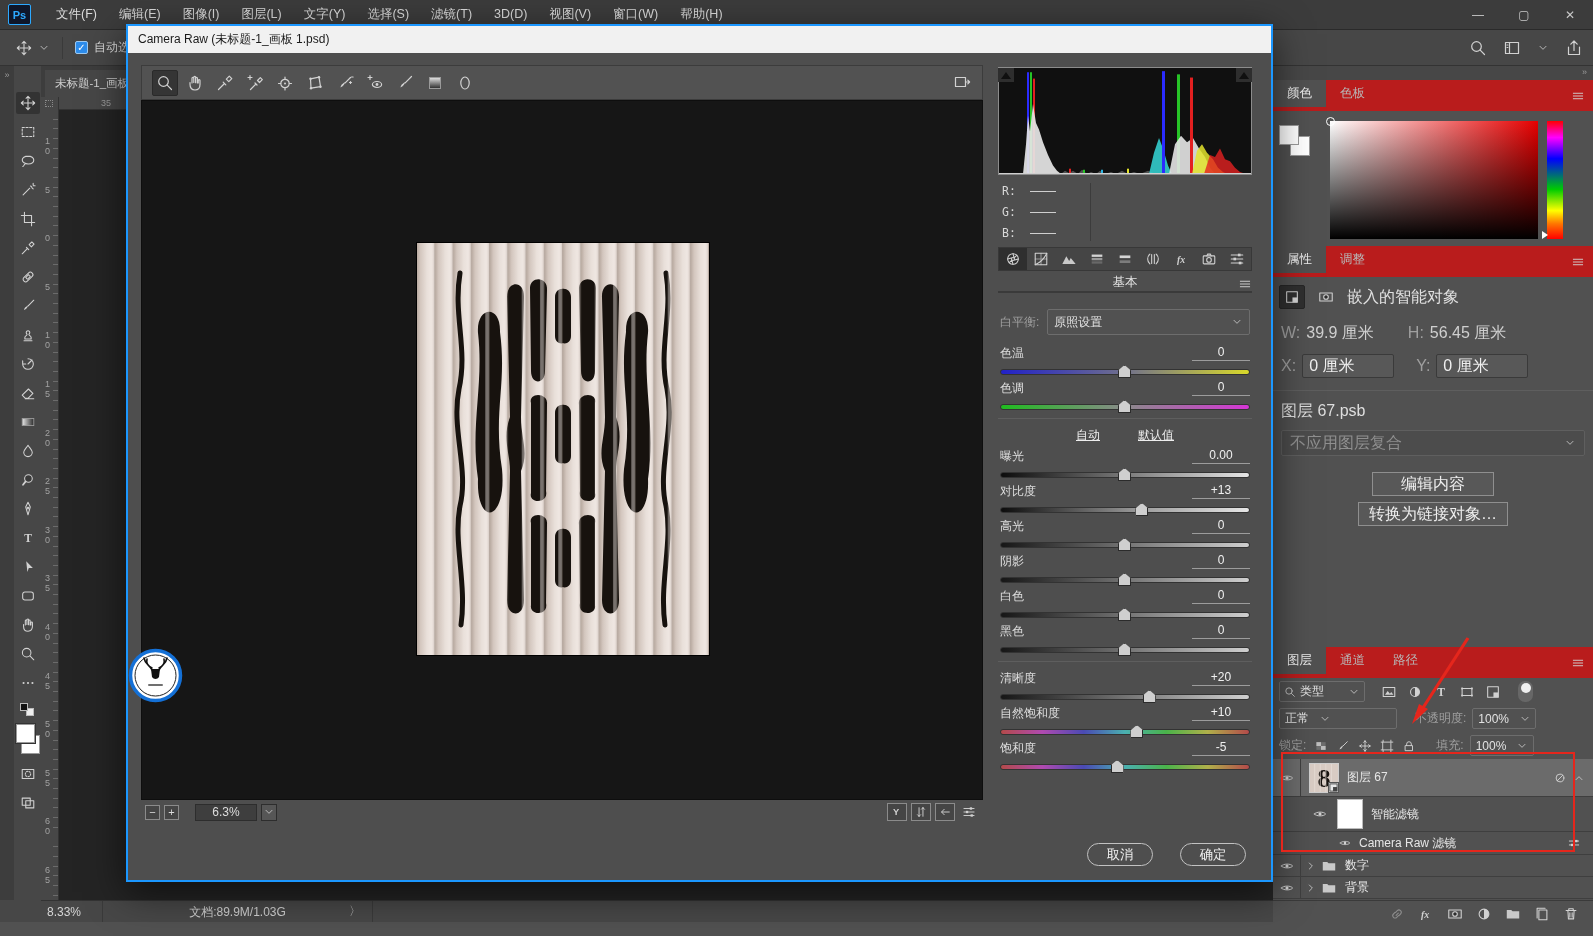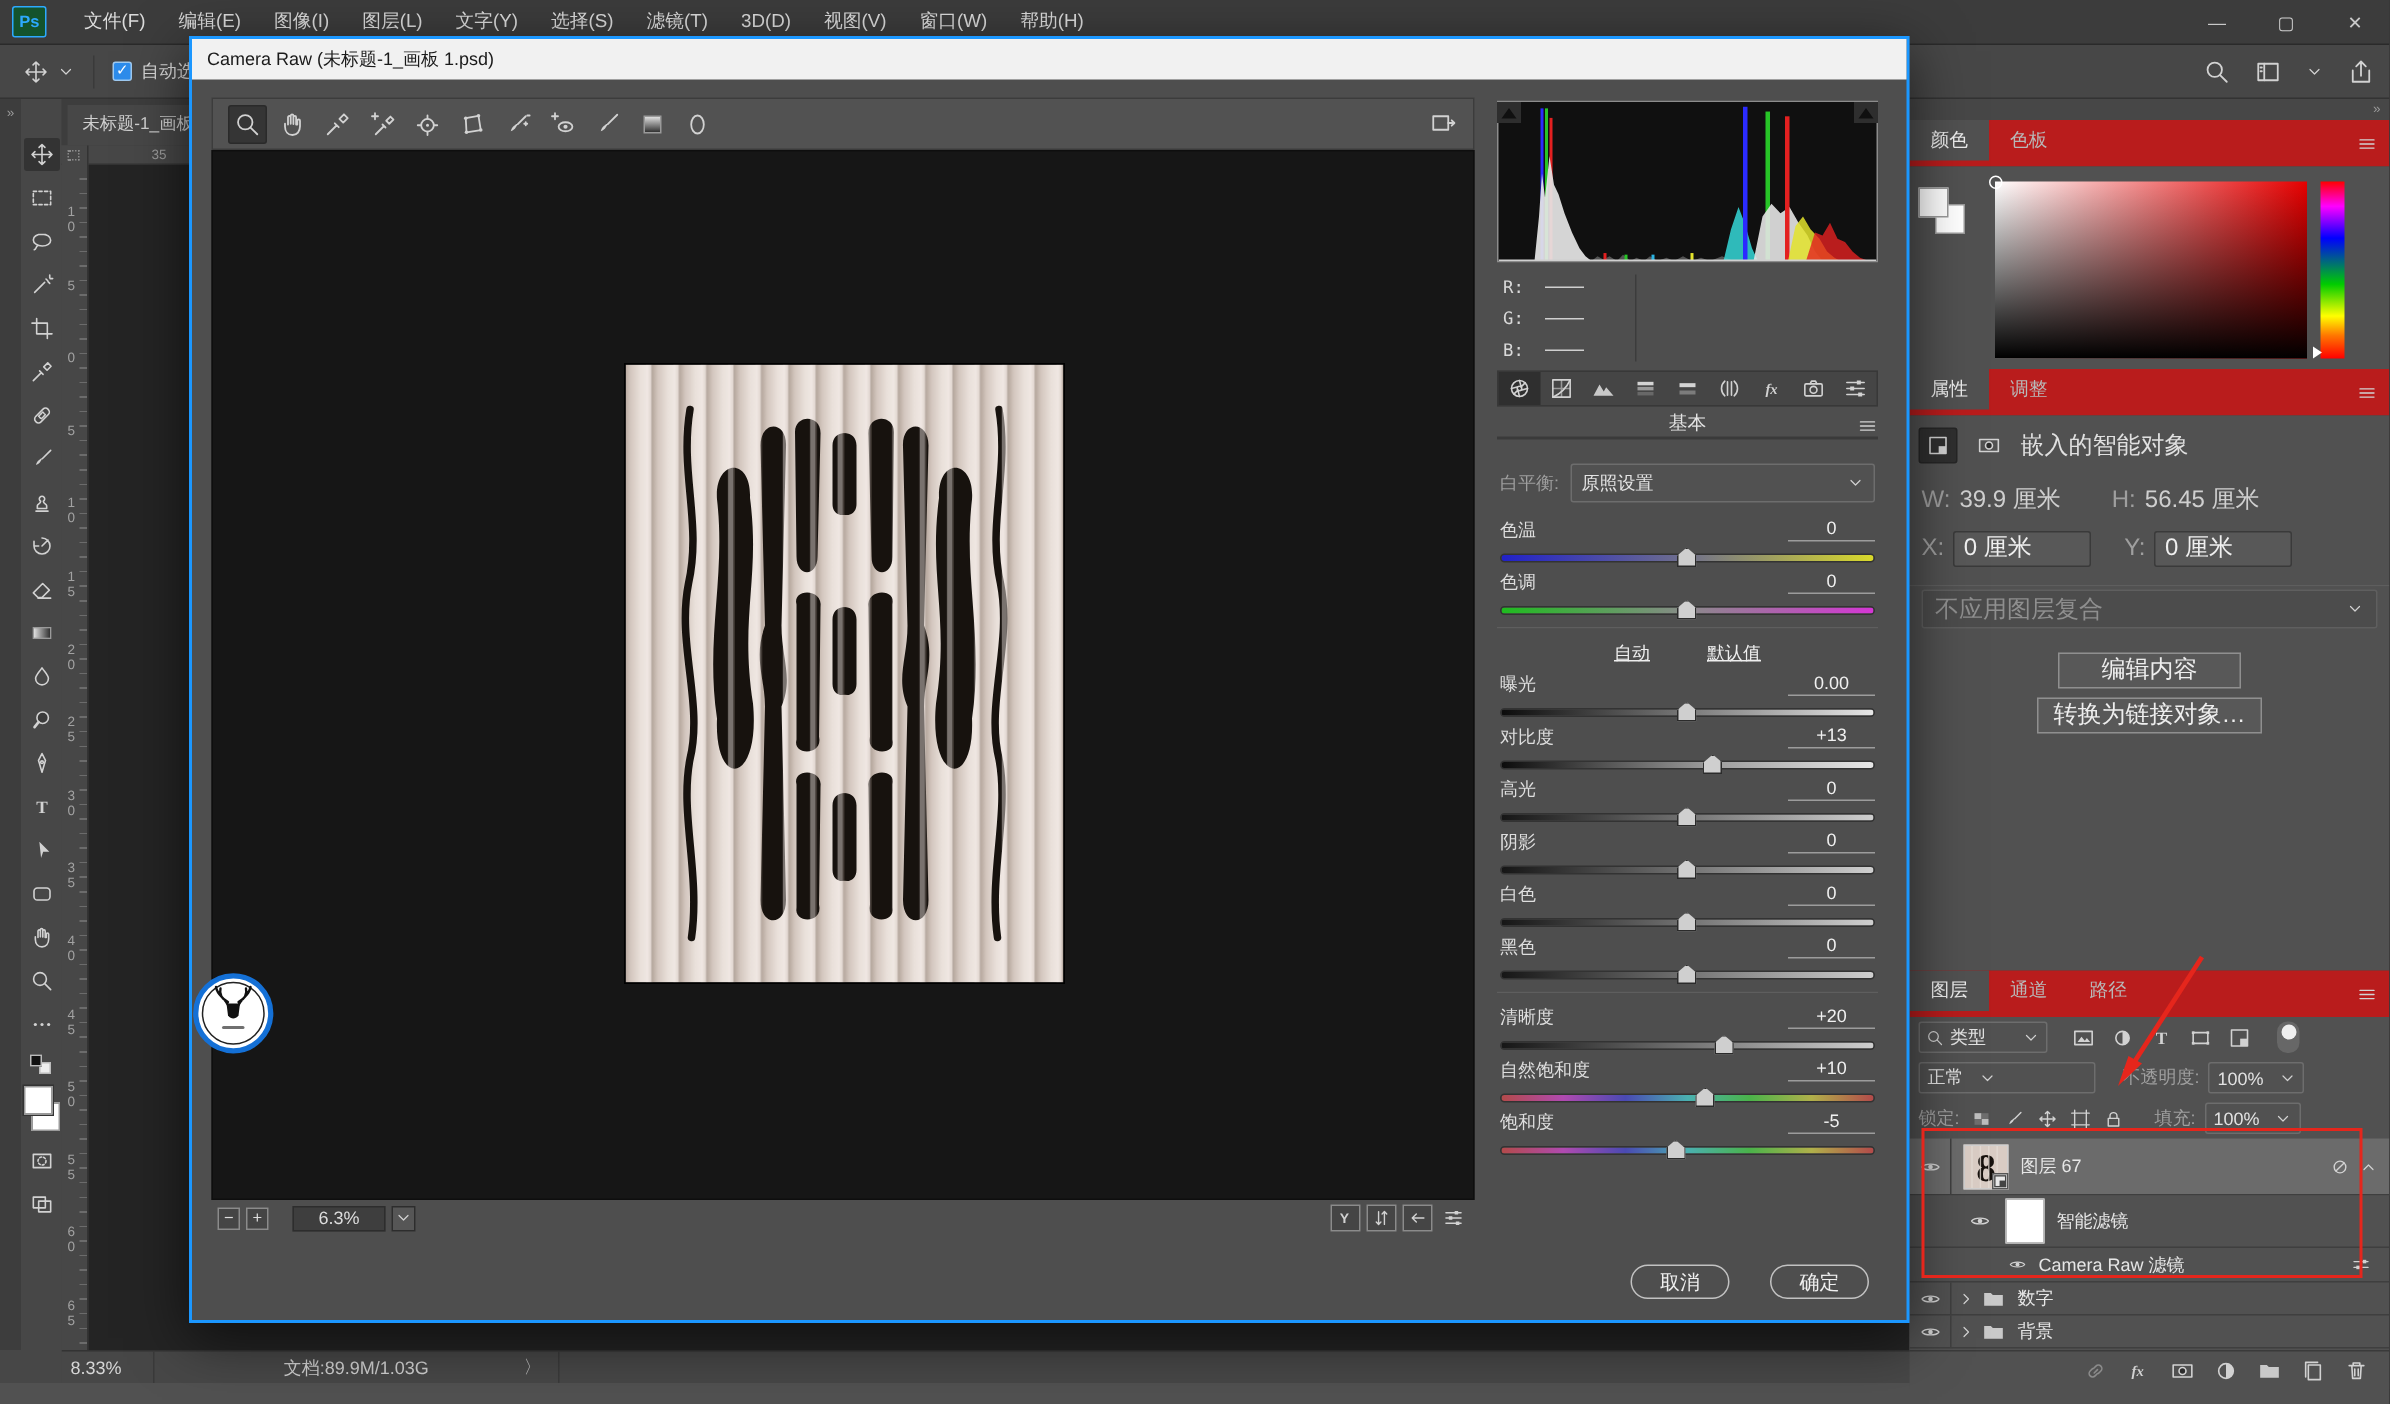--- a/index.html
+++ b/index.html
@@ -3,21 +3,21 @@
 <meta charset="utf-8">
 <style>
 *{margin:0;padding:0;box-sizing:border-box}
 body{background:#1c1c1c;font-family:"Liberation Sans","DejaVu Sans",sans-serif}
 #app{position:relative;width:1593px;height:936px;overflow:hidden;background:#474747;font-size:12px;color:#d6d6d6}
 .ic{display:inline-flex;width:18px;height:18px;align-items:center;justify-content:center;flex:none}
 .ic svg{width:100%;height:100%}
 .ic.s14{width:14px;height:14px}.ic.s16{width:16px;height:16px}.ic.s12{width:12px;height:12px}
 
 #titlebar{position:absolute;left:0;top:0;width:1593px;height:30px;background:#3c3c3c;border-bottom:1px solid #2a2a2a;display:flex;align-items:center}
-#ps-logo{width:23px;height:21px;margin:0 14px 0 8px;background:#14532d;border:1px solid #2da9ff;color:#2da9ff;font-size:11px;font-weight:bold;display:flex;align-items:center;justify-content:center;border-radius:2px}
+#ps-logo{width:23px;height:21px;margin:0 14px 0 8px;background:#0f172a;border:1px solid #2da9ff;color:#2da9ff;font-size:11px;font-weight:bold;display:flex;align-items:center;justify-content:center;border-radius:2px}
 .menu-item{padding:0 11px;line-height:29px;color:#dcdcdc;font-size:12.5px;cursor:default}
 #win-controls{position:absolute;right:0;top:0;height:30px;display:flex}
 .winbtn{width:46px;height:30px;display:flex;align-items:center;justify-content:center;color:#c9c9c9;font-size:12px}
 
 #options-bar{position:absolute;left:0;top:30px;width:1593px;height:36px;background:#474747;border-bottom:1px solid #333;display:flex;align-items:center}
 #opt-left{display:flex;align-items:center;gap:6px;padding-left:16px}
 .chk{width:13px;height:13px;background:#2d8ceb;border:1px solid #9ec9f0;border-radius:2px;color:#fff;font-size:10px;line-height:11px;text-align:center}
 #opt-right{position:absolute;right:10px;top:0;height:36px;display:flex;align-items:center;gap:16px}
 
 #edge-strip{position:absolute;left:0;top:66px;width:14px;height:870px;background:#3d3d3d;color:#9a9a9a;font-size:9px;text-align:center;padding-top:4px}
@@ -1089,20 +1089,21 @@
         <span style="display:flex;align-items:center">
             <label>X:</label>
             <span class="xy-box">0 厘米</span>
           </span>
         <span style="display:flex;align-items:center">
             <label>Y:</label>
             <span class="xy-box">0 厘米</span>
           </span>
       </div>
       <div class="pr-div"></div>
+      <div class="layer-file">图层 67.psb</div>
       <div class="comp-sel">
         <span>不应用图层复合</span>
           <span class="sp"></span>
           <span class="ic s12" id="compchev">
             <svg viewBox="0 0 18 18">
               <g stroke="#d2d2d2" fill="none" stroke-width="1.2" stroke-linecap="round" stroke-linejoin="round">
                 <path d="M4.5 6.5L9 11l4.5-4.5"></path>
               </g>
             </svg>
           </span>

